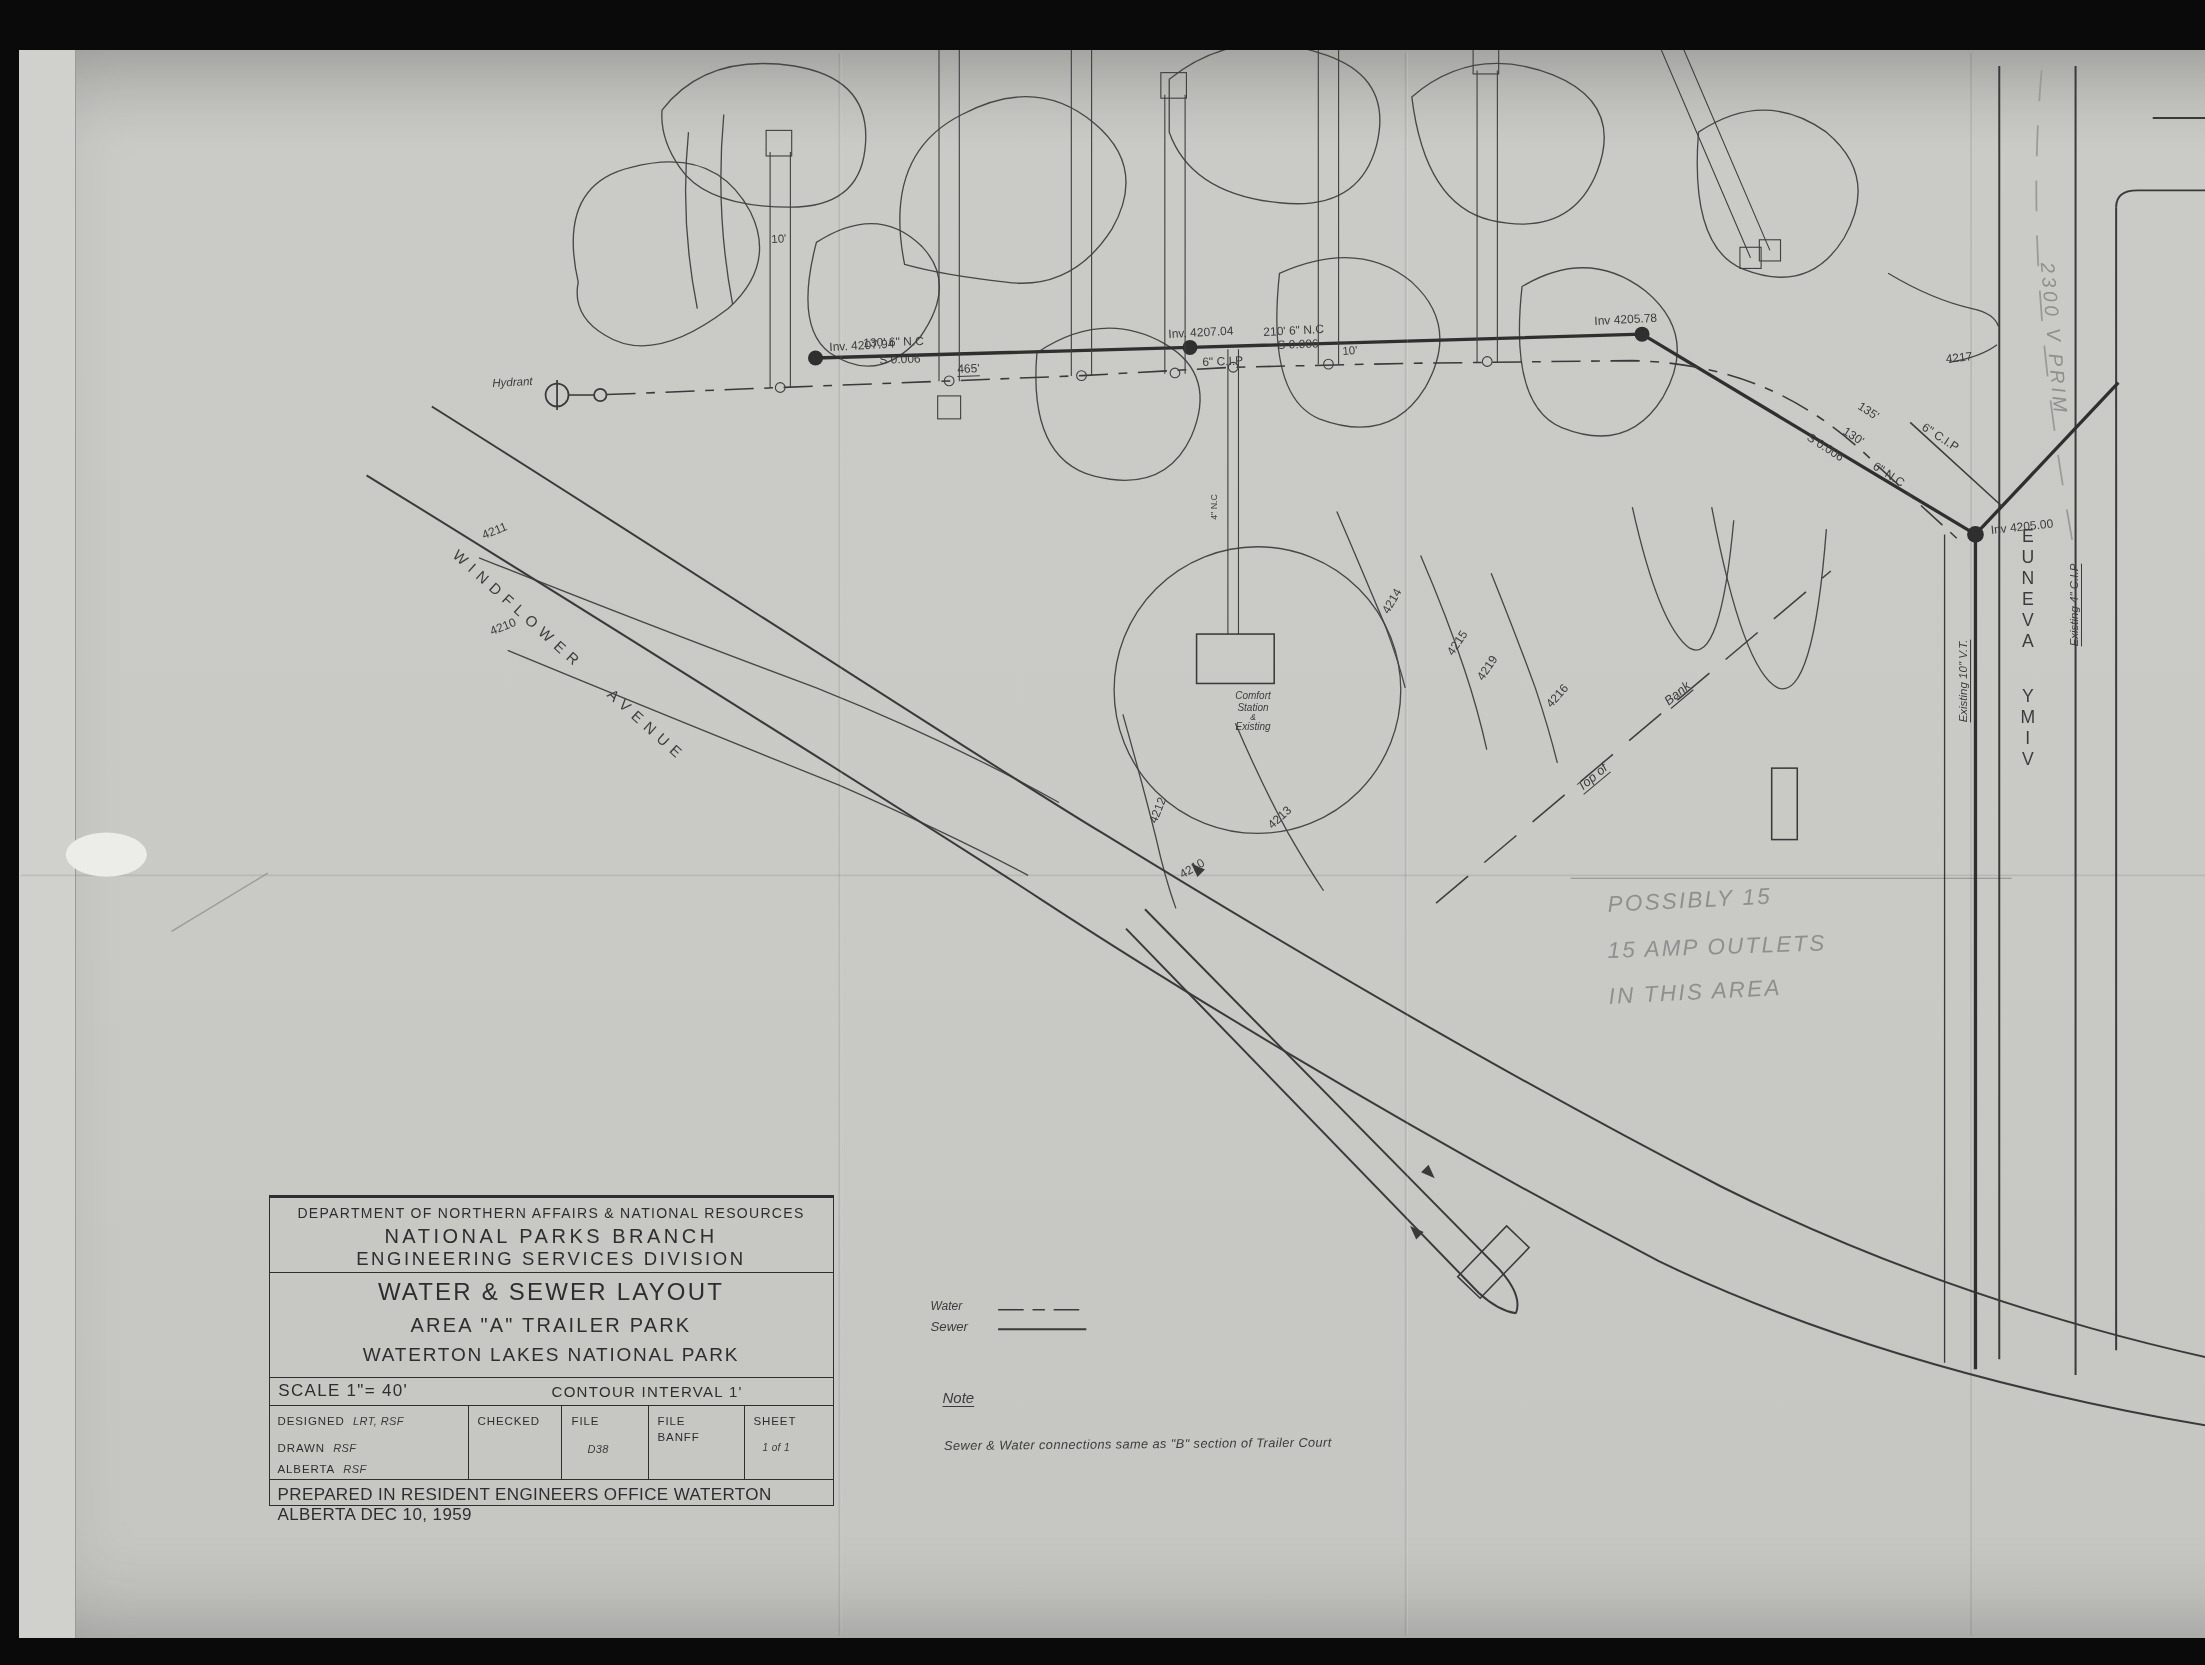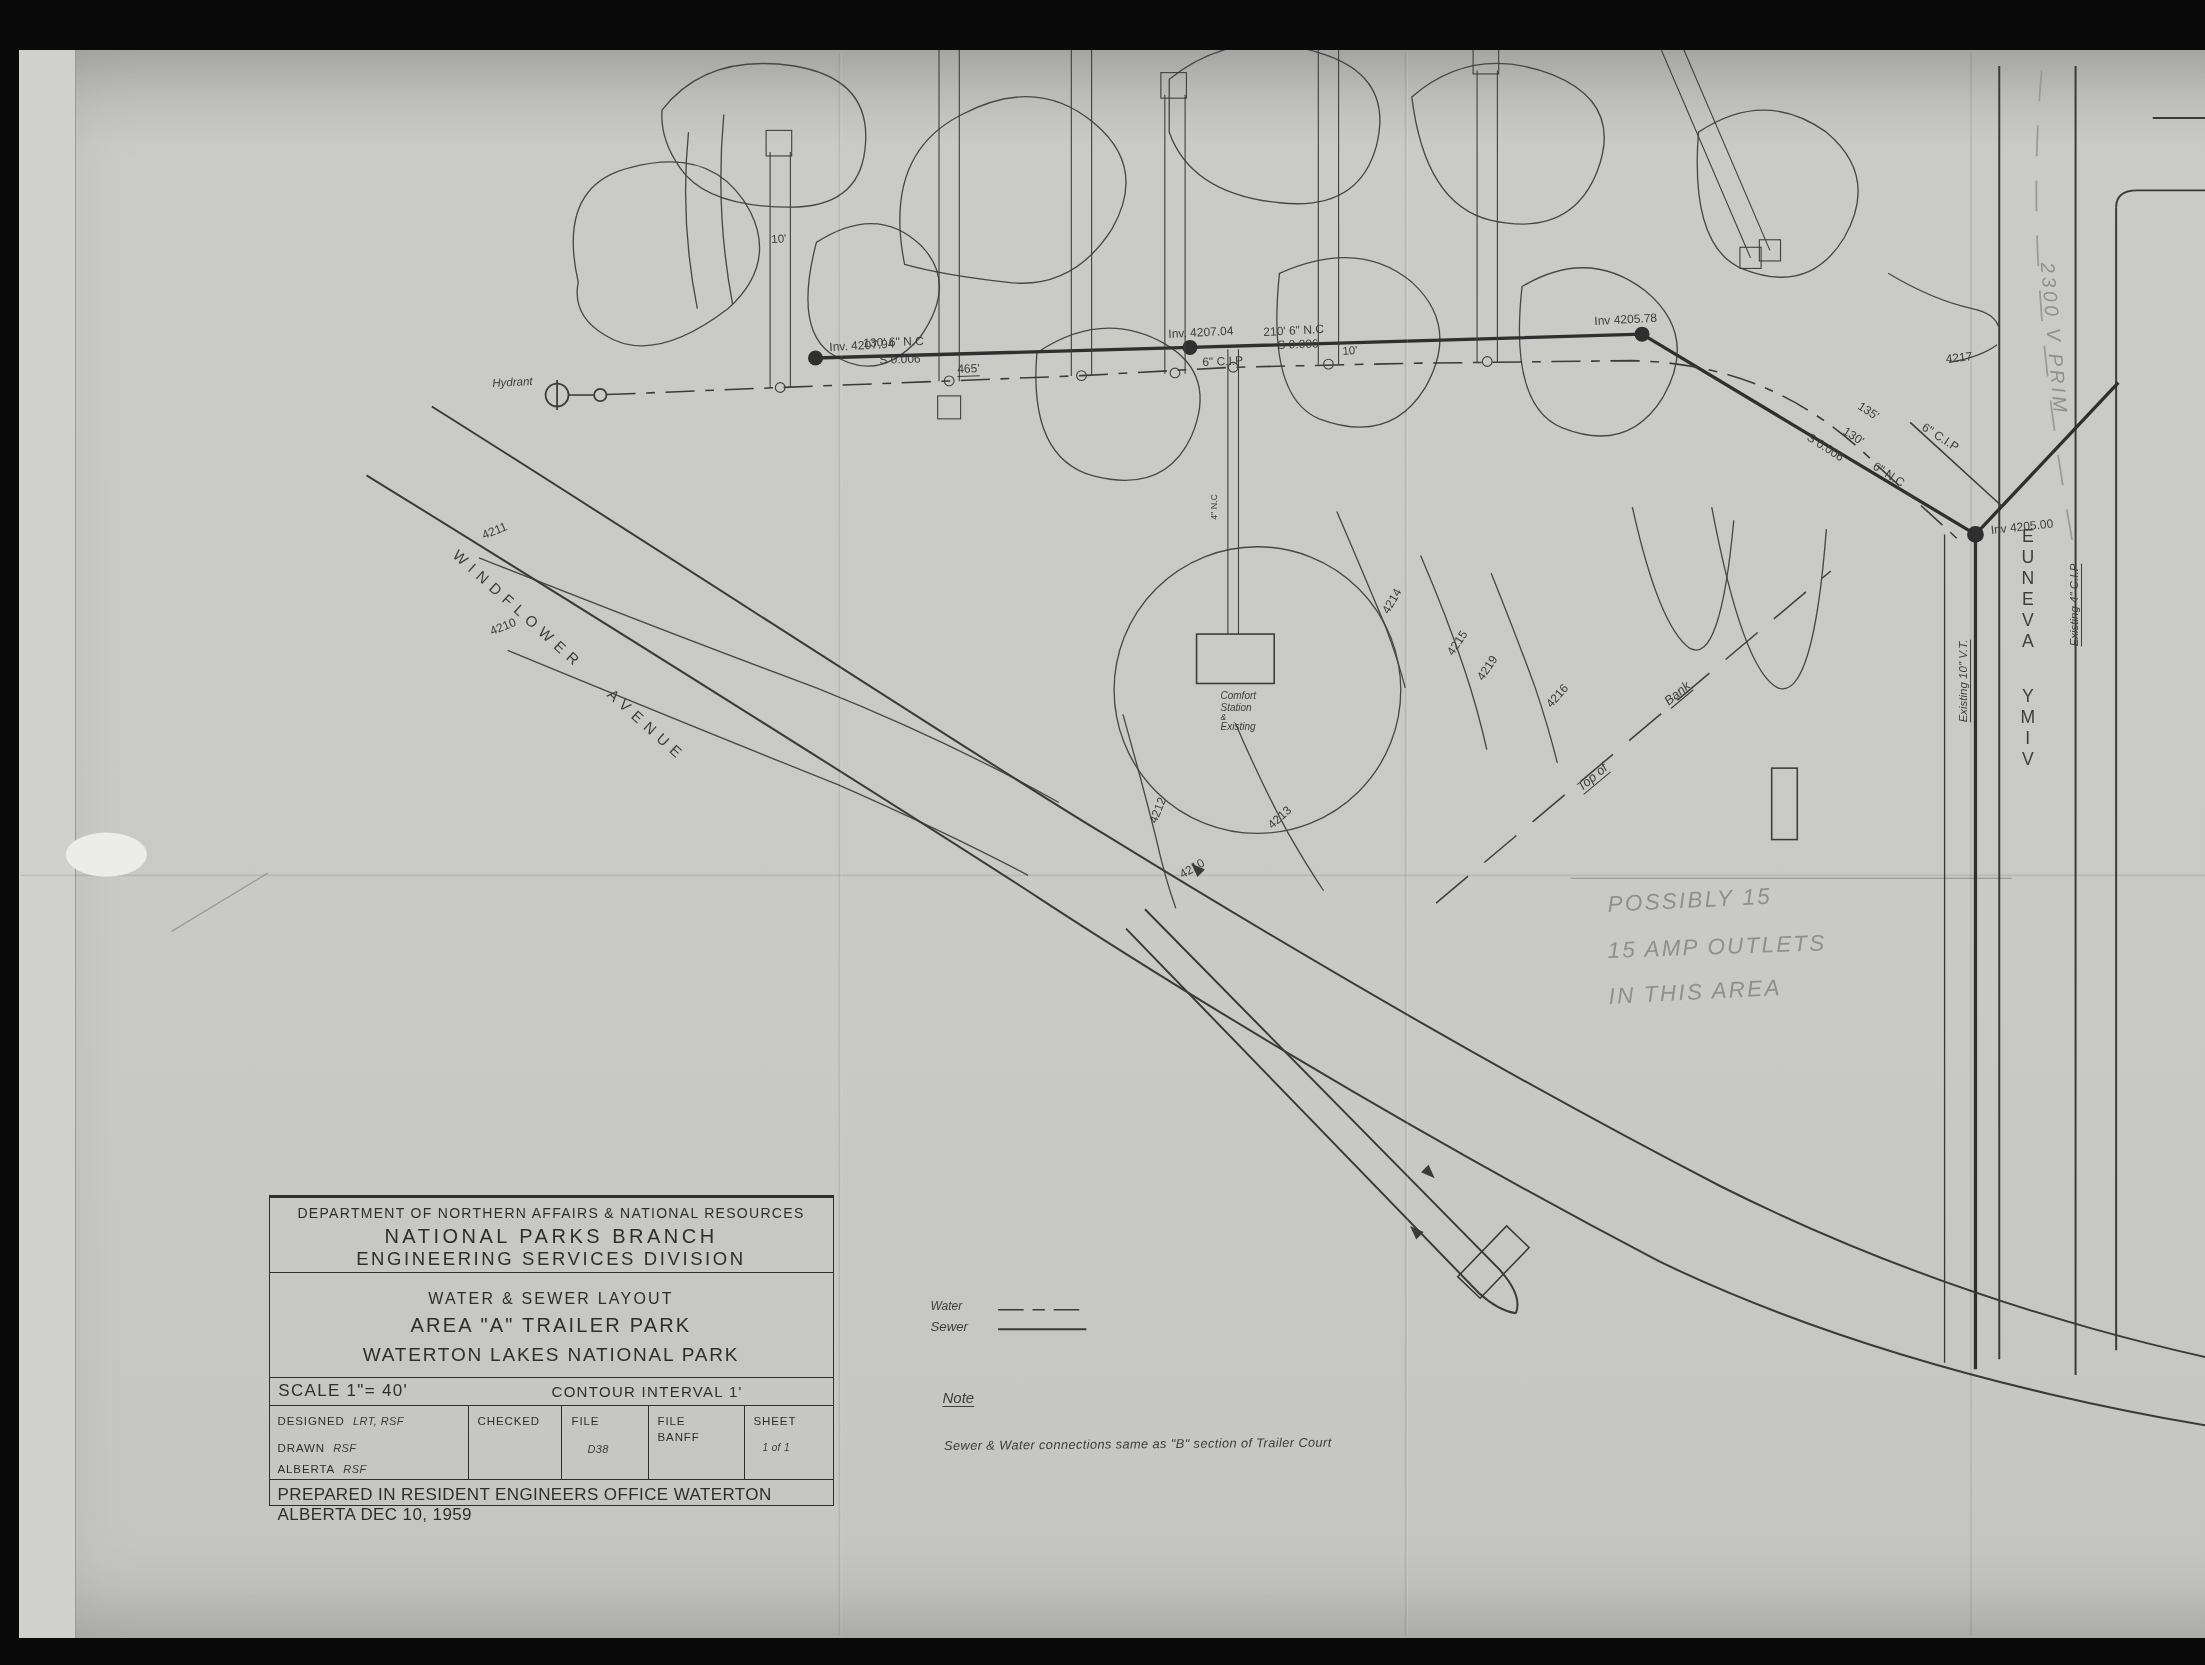--- a/index.html
+++ b/index.html
@@ -198,21 +198,21 @@
         <div class="vch">E</div>
         <div class="vch">V</div>
         <div class="vch">A</div>
         <div class="vch vsp"></div>
         <div class="vch">Y</div>
         <div class="vch">M</div>
         <div class="vch">I</div>
         <div class="vch">V</div>
       </div>
 
-    <div class="lbl hand" style="left:1202px;top:640px;font-size:10px;line-height:11.5px;width:65px;text-align:left;white-space:normal">
+    <div class="lbl hand" style="left:1202px;top:640px;font-size:10px;line-height:11.5px;width:65px;text-align:center;white-space:normal">
       <div>Comfort</div>
       <div>Station</div>
       <div style="font-size:8.4px;line-height:8px">&amp;</div>
       <div>Existing</div>
     </div>
 
     <div class="lbl ctr und hand" style="left:1573px;top:727px;font-size:12.8px;transform:translate(-50%,-50%) rotate(-40deg)">Top of</div>
     <div class="lbl ctr und hand" style="left:1658px;top:643px;font-size:12.8px;transform:translate(-50%,-50%) rotate(-40deg)">Bank</div>
 
     <div class="lbl" style="left:461px;top:479px;font-size:12px;transform:rotate(-22deg)">4211</div>
@@ -236,21 +236,21 @@
 
     <div class="lbl hand und" style="left:924px;top:1339px;font-size:15px">Note</div>
     <div class="lbl hand" style="left:925px;top:1388px;font-size:12.8px;letter-spacing:0.4px;transform:rotate(-0.5deg)">Sewer &amp; Water connections  same as "B" section of Trailer Court</div>
 
     <div id="tblock">
       <div class="tb-line" style="top:7px;font-size:14px">DEPARTMENT OF NORTHERN AFFAIRS &amp; NATIONAL RESOURCES</div>
       <div class="tb-line" style="top:26.5px;font-size:20px;letter-spacing:3.5px">NATIONAL PARKS BRANCH</div>
       <div class="tb-line" style="top:50px;font-size:18.5px;letter-spacing:2.6px">ENGINEERING SERVICES DIVISION</div>
       <div class="tb-div" style="top:74px"></div>
 
-      <div class="tb-line" style="top:92px;font-size:16px;letter-spacing:2.2px">WATER &amp; SEWER LAYOUT</div>
+      <div class="tb-line" style="top:80px;font-size:24px;letter-spacing:2.2px">WATER &amp; SEWER LAYOUT</div>
       <div class="tb-line" style="top:116px;font-size:20px;letter-spacing:2.2px">AREA "A" TRAILER PARK</div>
       <div class="tb-line" style="top:146px;font-size:19px;letter-spacing:1.8px">WATERTON LAKES NATIONAL PARK</div>
       <div class="tb-div" style="top:179px"></div>
 
       <div class="lbl" style="left:8.8px;top:183px;font-size:17px;letter-spacing:1.3px;color:#2e2e2e">SCALE 1"= 40'</div>
       <div class="lbl" style="left:282px;top:185px;font-size:15px;letter-spacing:1.3px;color:#2e2e2e">CONTOUR INTERVAL 1'</div>
       <div class="tb-div" style="top:207px"></div>
 
       <div class="tb-vdiv" style="left:198px"></div>
       <div class="tb-vdiv" style="left:291px"></div>

